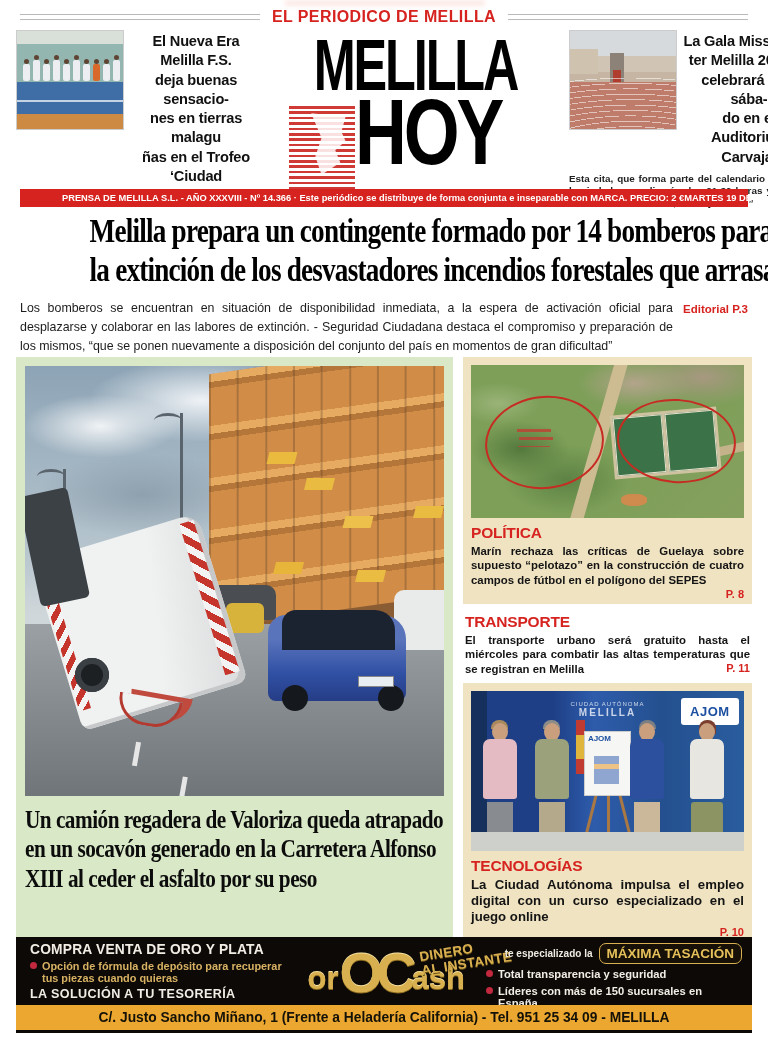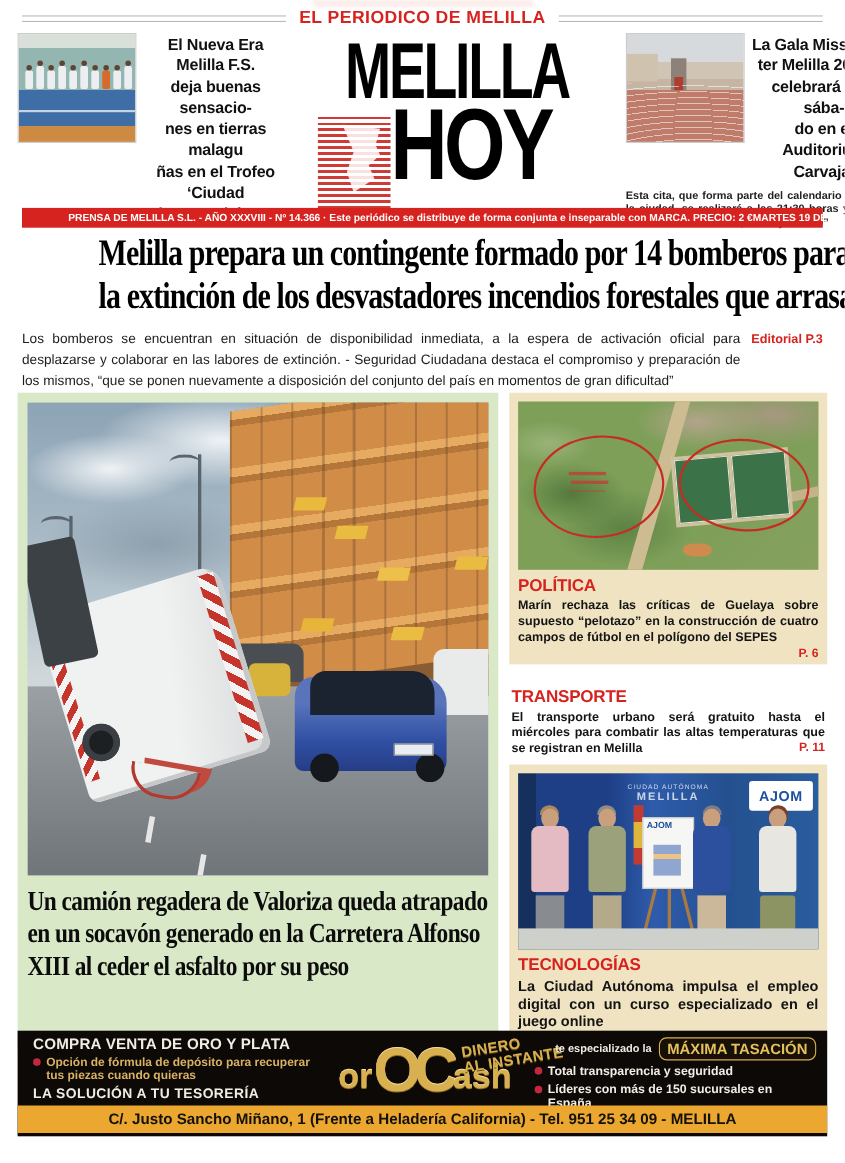--- a/index.html
+++ b/index.html
@@ -333,25 +333,25 @@
             <div class="sat-field"></div>
             <div class="sat-field"></div>
           </div>
           <div class="sat-orange"></div>
           <div class="sat-ellipse sat-e1"></div>
           <div class="sat-ellipse sat-e2"></div>
           <div class="sat-mark"></div>
         </div>
         <div class="section-label">POLÍTICA</div>
         <div class="section-text">Marín rechaza las críticas de Guelaya sobre supuesto “pelotazo” en la construcción de cuatro campos de fútbol en el polígono del SEPES</div>
-        <div class="page-ref">P. 6</div>
+        <div class="page-ref">P. 8</div>
       </div>
 
       <div class="white-block">
-        <div class="section-label" style="margin-top:12px;">TRANSPORTE</div>
+        <div class="section-label" style="margin-top:0;">TRANSPORTE</div>
         <div class="section-text">
           <span>El transporte urbano será gratuito hasta el miércoles para combatir las altas temperaturas que se registran en Melilla</span>
         </div>
         <div class="page-ref" style="margin-top:-14px;">P. 11</div>
       </div>
 
       <div class="beige-panel" style="flex:1;">
         <div class="group-photo">
           <div class="gp-backdrop-text">
             <div class="gp-bt1">CIUDAD AUTÓNOMA</div>

